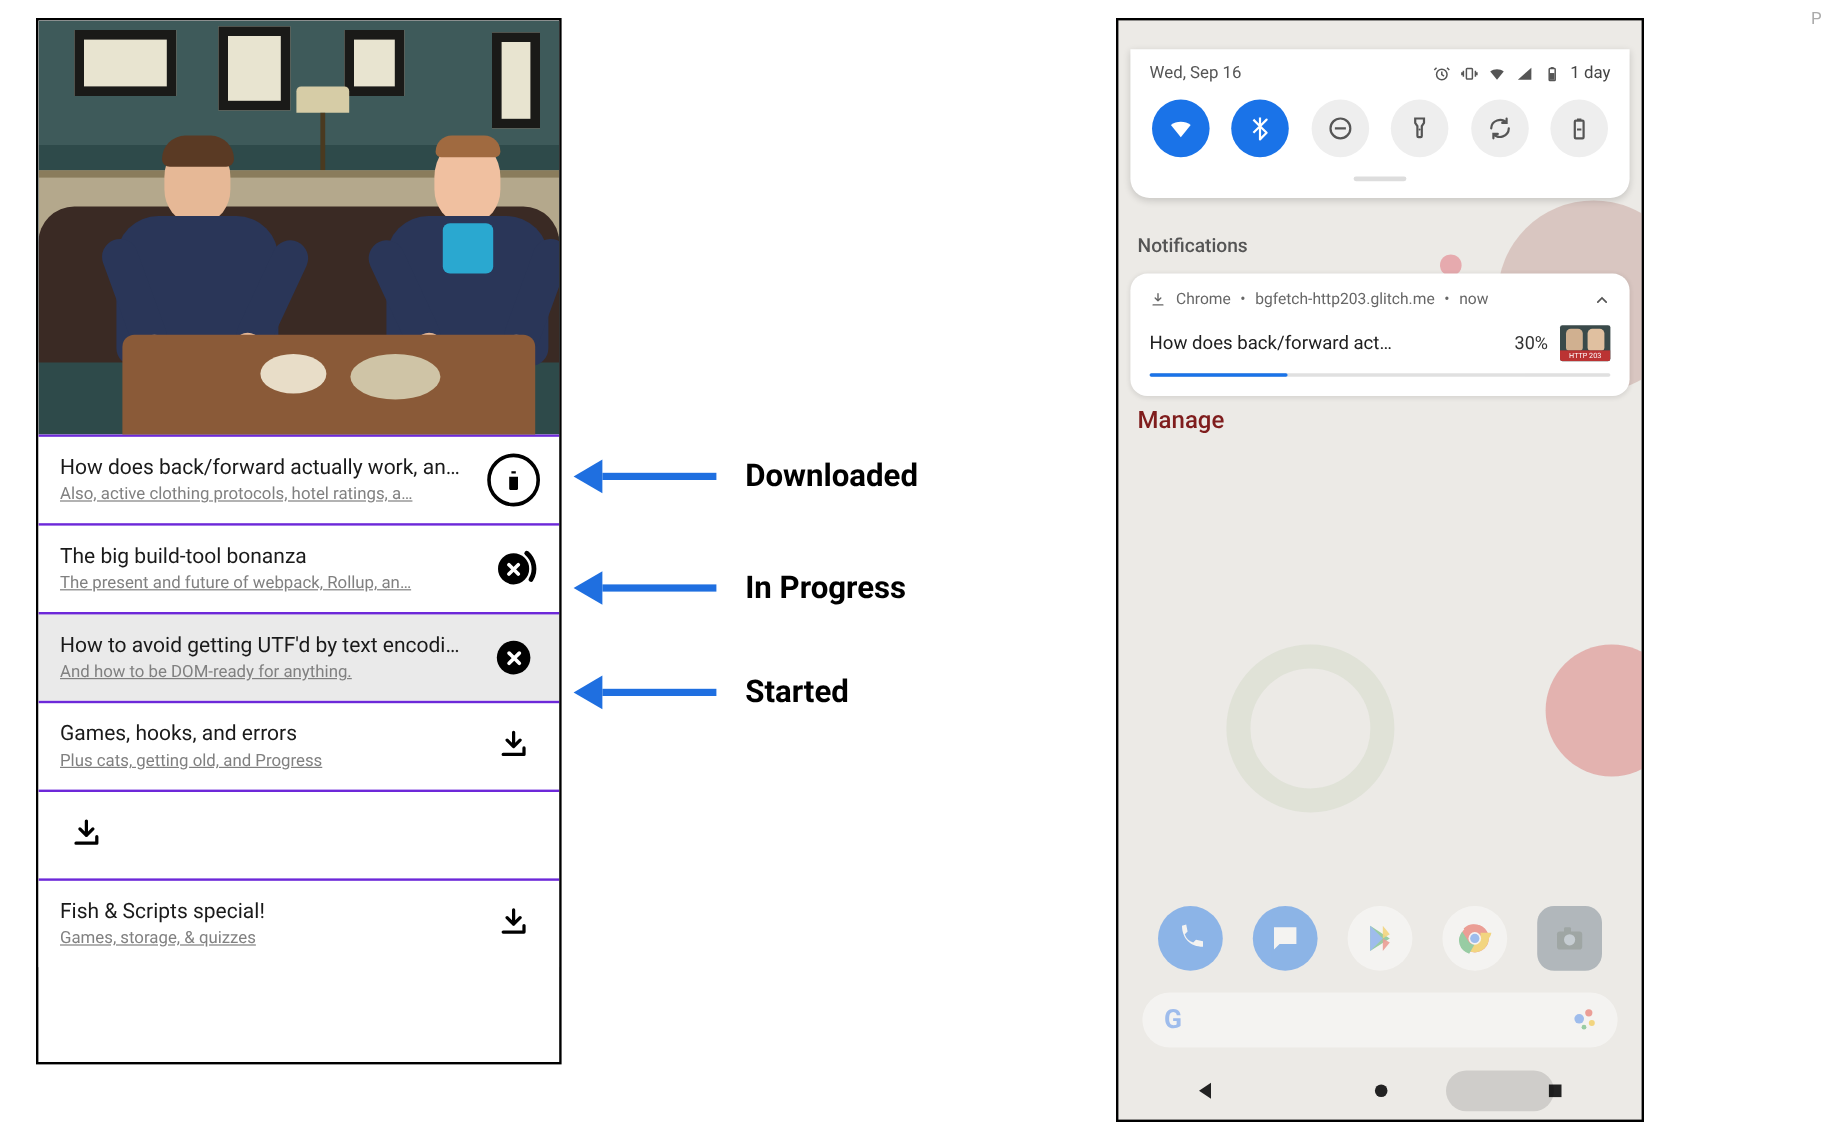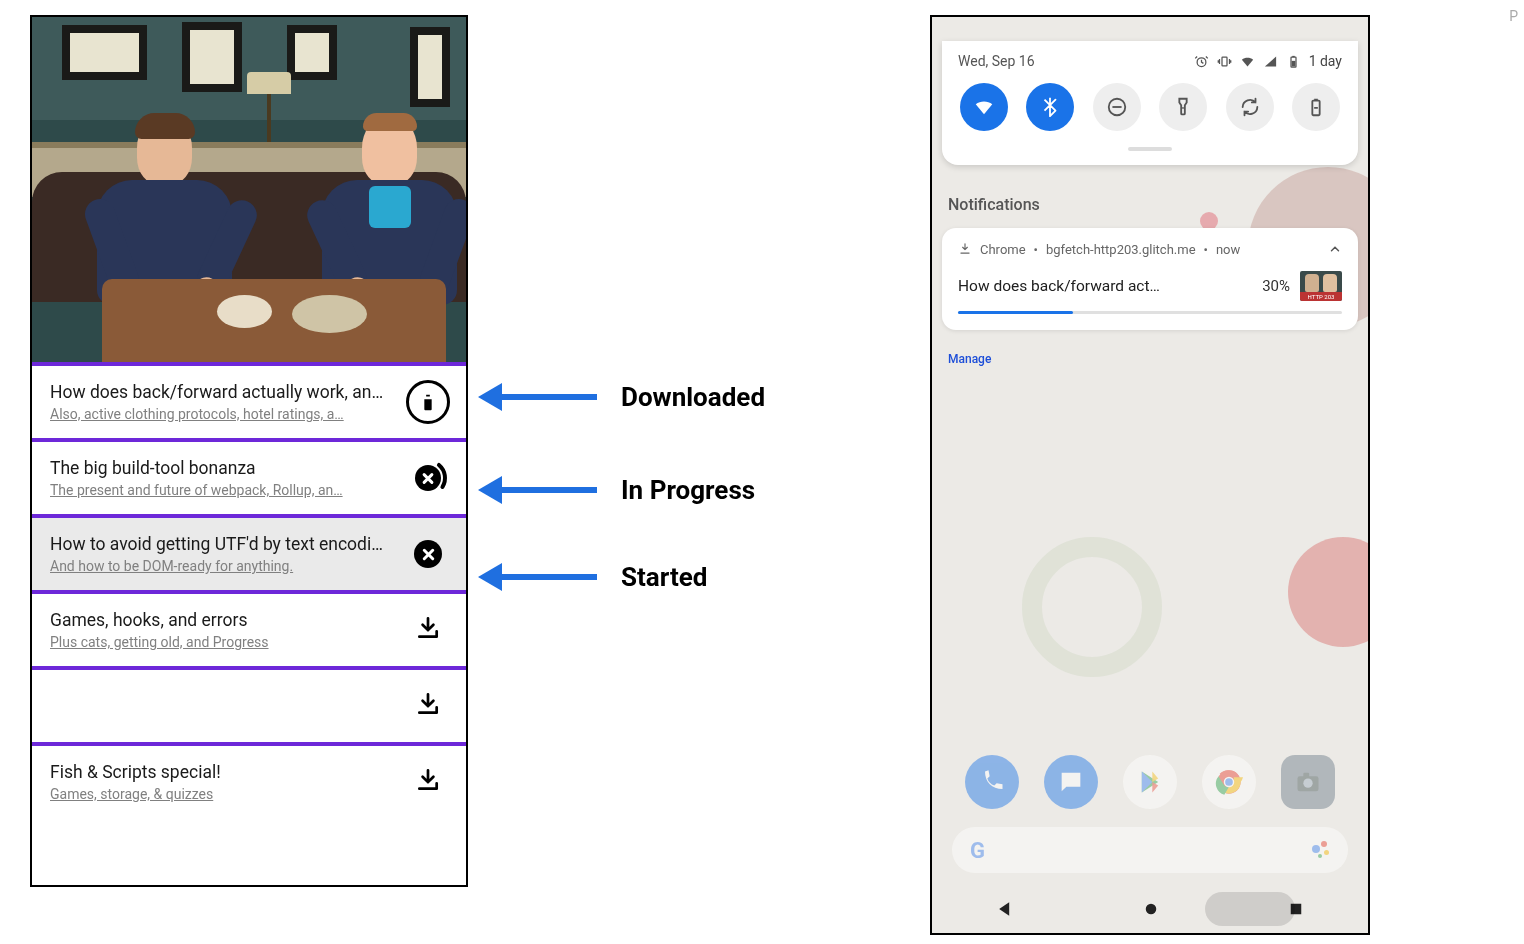--- a/index.html
+++ b/index.html
@@ -61,23 +61,23 @@
     .figure.right .torso::after { content:""; position:absolute; left:50%; top:6px; transform:translateX(-50%); width:42px; height:42px; background:#2aa8d0; border-radius:6px; }
     .figure .arm { position:absolute; width:30px; height:100px; background:#2a3658; border-radius:15px; top:80px; }
     .figure.left .arm.a1{ left:10px; transform:rotate(-20deg);} 
     .figure.left .arm.a2{ right:0px; transform:rotate(25deg);} 
     .figure.right .arm.a1{ left:10px; transform:rotate(-25deg);} 
     .figure.right .arm.a2{ right:5px; transform:rotate(20deg);} 
     .figure .hand { position:absolute; width:24px; height:20px; border-radius:50%; background:#e6b896; bottom:-5px; left:3px;}
     
     .ep-list { }
     .ep-row {
-      display:flex; align-items:center; justify-content:flex-end;
+      display:flex; align-items:center; justify-content:space-between;
       padding: 14px 16px 14px 18px;
-      border-top:4px solid #6d28d9;
+      border-top:2px solid #6d28d9;
       background:#fff;
     }
     .ep-row.active { background:#eaeaea; }
     .ep-text { flex:1; min-width:0; padding-right:10px; }
     .ep-title { font-size:17.5px; color:#1a1a1a; white-space:nowrap; overflow:hidden; text-overflow:ellipsis; margin-bottom:4px; font-weight:400; }
     .ep-sub   { font-size:14px; color:#808080; white-space:nowrap; overflow:hidden; text-overflow:ellipsis;text-decoration:underline; }
     .ep-ico { width:44px; height:44px; flex:none; display:flex; align-items:center; justify-content:center; }
     
     
     .ico-trash-circle { width:44px; height:44px; border:3px solid #000; border-radius:50%; display:flex; align-items:center; justify-content:center; }
@@ -132,35 +132,35 @@
     .qs-tiles { display:flex; justify-content:space-between; padding:0 2px 6px; }
     .tile { width:48px; height:48px; border-radius:50%; background:#eee; color:#555; display:flex; align-items:center; justify-content:center; }
     .tile.on { background:#1a73e8; color:#fff; }
     .tile svg { width:22px; height:22px; }
     .qs-handle { width:44px; height:4px; background:#ddd; border-radius:2px; margin:10px auto 0; }
     
     .notif-sec { position:absolute; left:10px; right:10px; top:170px; }
     .notif-hdr { font-size:16px; color:#555; font-weight:500; padding:8px 6px 14px; }
     
     .notif-card { background:#fff; border-radius:14px; padding:14px 16px 16px; box-shadow:0 1px 4px rgba(0,0,0,.1); }
-    .nc-top { display:flex; gap:8px; font-size:13px; color:#666; }
+    .nc-top { display:flex; align-items:center; gap:8px; font-size:13px; color:#666; }
     .nc-top .dl-ic { width:14px; height:14px; }
     .nc-top .chev { margin-left:auto; }
     .nc-body { display:flex; align-items:center; justify-content:space-between; margin-top:14px; gap:10px; }
     .nc-body .t { font-size:15.5px; color:#202020; flex:1; white-space:nowrap; overflow:hidden; text-overflow:ellipsis; }
     .nc-body .p { font-size:15px; color:#333; }
     .nc-thumb { width:42px; height:30px; border-radius:2px; position:relative; overflow:hidden; background:#3a4a4a; flex:none;}
     .nc-thumb::after{content:"HTTP 203"; position:absolute; left:0; right:0; bottom:0; font-size:6px; text-align:center; color:#fff; background:#b33; line-height:9px;}
     .nc-thumb .pp { position:absolute; width:14px; height:18px; top:3px; background:#d0b090; border-radius:4px 4px 2px 2px;}
     .nc-thumb .pp.p1{ left:5px;} .nc-thumb .pp.p2{ right:5px; background:#e0c0a0;}
     .nc-bar { margin-top:10px; height:3px; background:#e0e0e0; border-radius:2px; position:relative; }
     .nc-bar .fill { position:absolute; left:0; top:0; bottom:0; background:#1a73e8; border-radius:2px; }
     .nc-actions { display:flex; gap:28px; margin-top:16px; font-size:15px; color:#555; }
     
-    .manage { font-size:12px; color:#1d4ed8; font-weight:500; padding:22px 6px; }
+    .manage { font-size:20px; color:#7f1d1d; font-weight:500; padding:8px 6px; }
     
     
     .dock { position:absolute; left:20px; right:20px; bottom:60px; opacity:.45; }
     .dock-row { display:flex; justify-content:space-around; margin-bottom:18px; }
     .dico { width:54px; height:54px; border-radius:50%; display:flex; align-items:center; justify-content:center; }
     .dico svg{ width:28px; height:28px; }
     .gbar { height:46px; background:#fff; border-radius:23px; display:flex; align-items:center; justify-content:space-between; padding:0 18px; }
     .glogo span:nth-child(1){color:#4285F4} .glogo span:nth-child(2){color:#EA4335}
     .glogo span:nth-child(3){color:#FBBC05}.glogo span:nth-child(4){color:#4285F4}
     .glogo span:nth-child(5){color:#34A853}.glogo span:nth-child(6){color:#EA4335}

